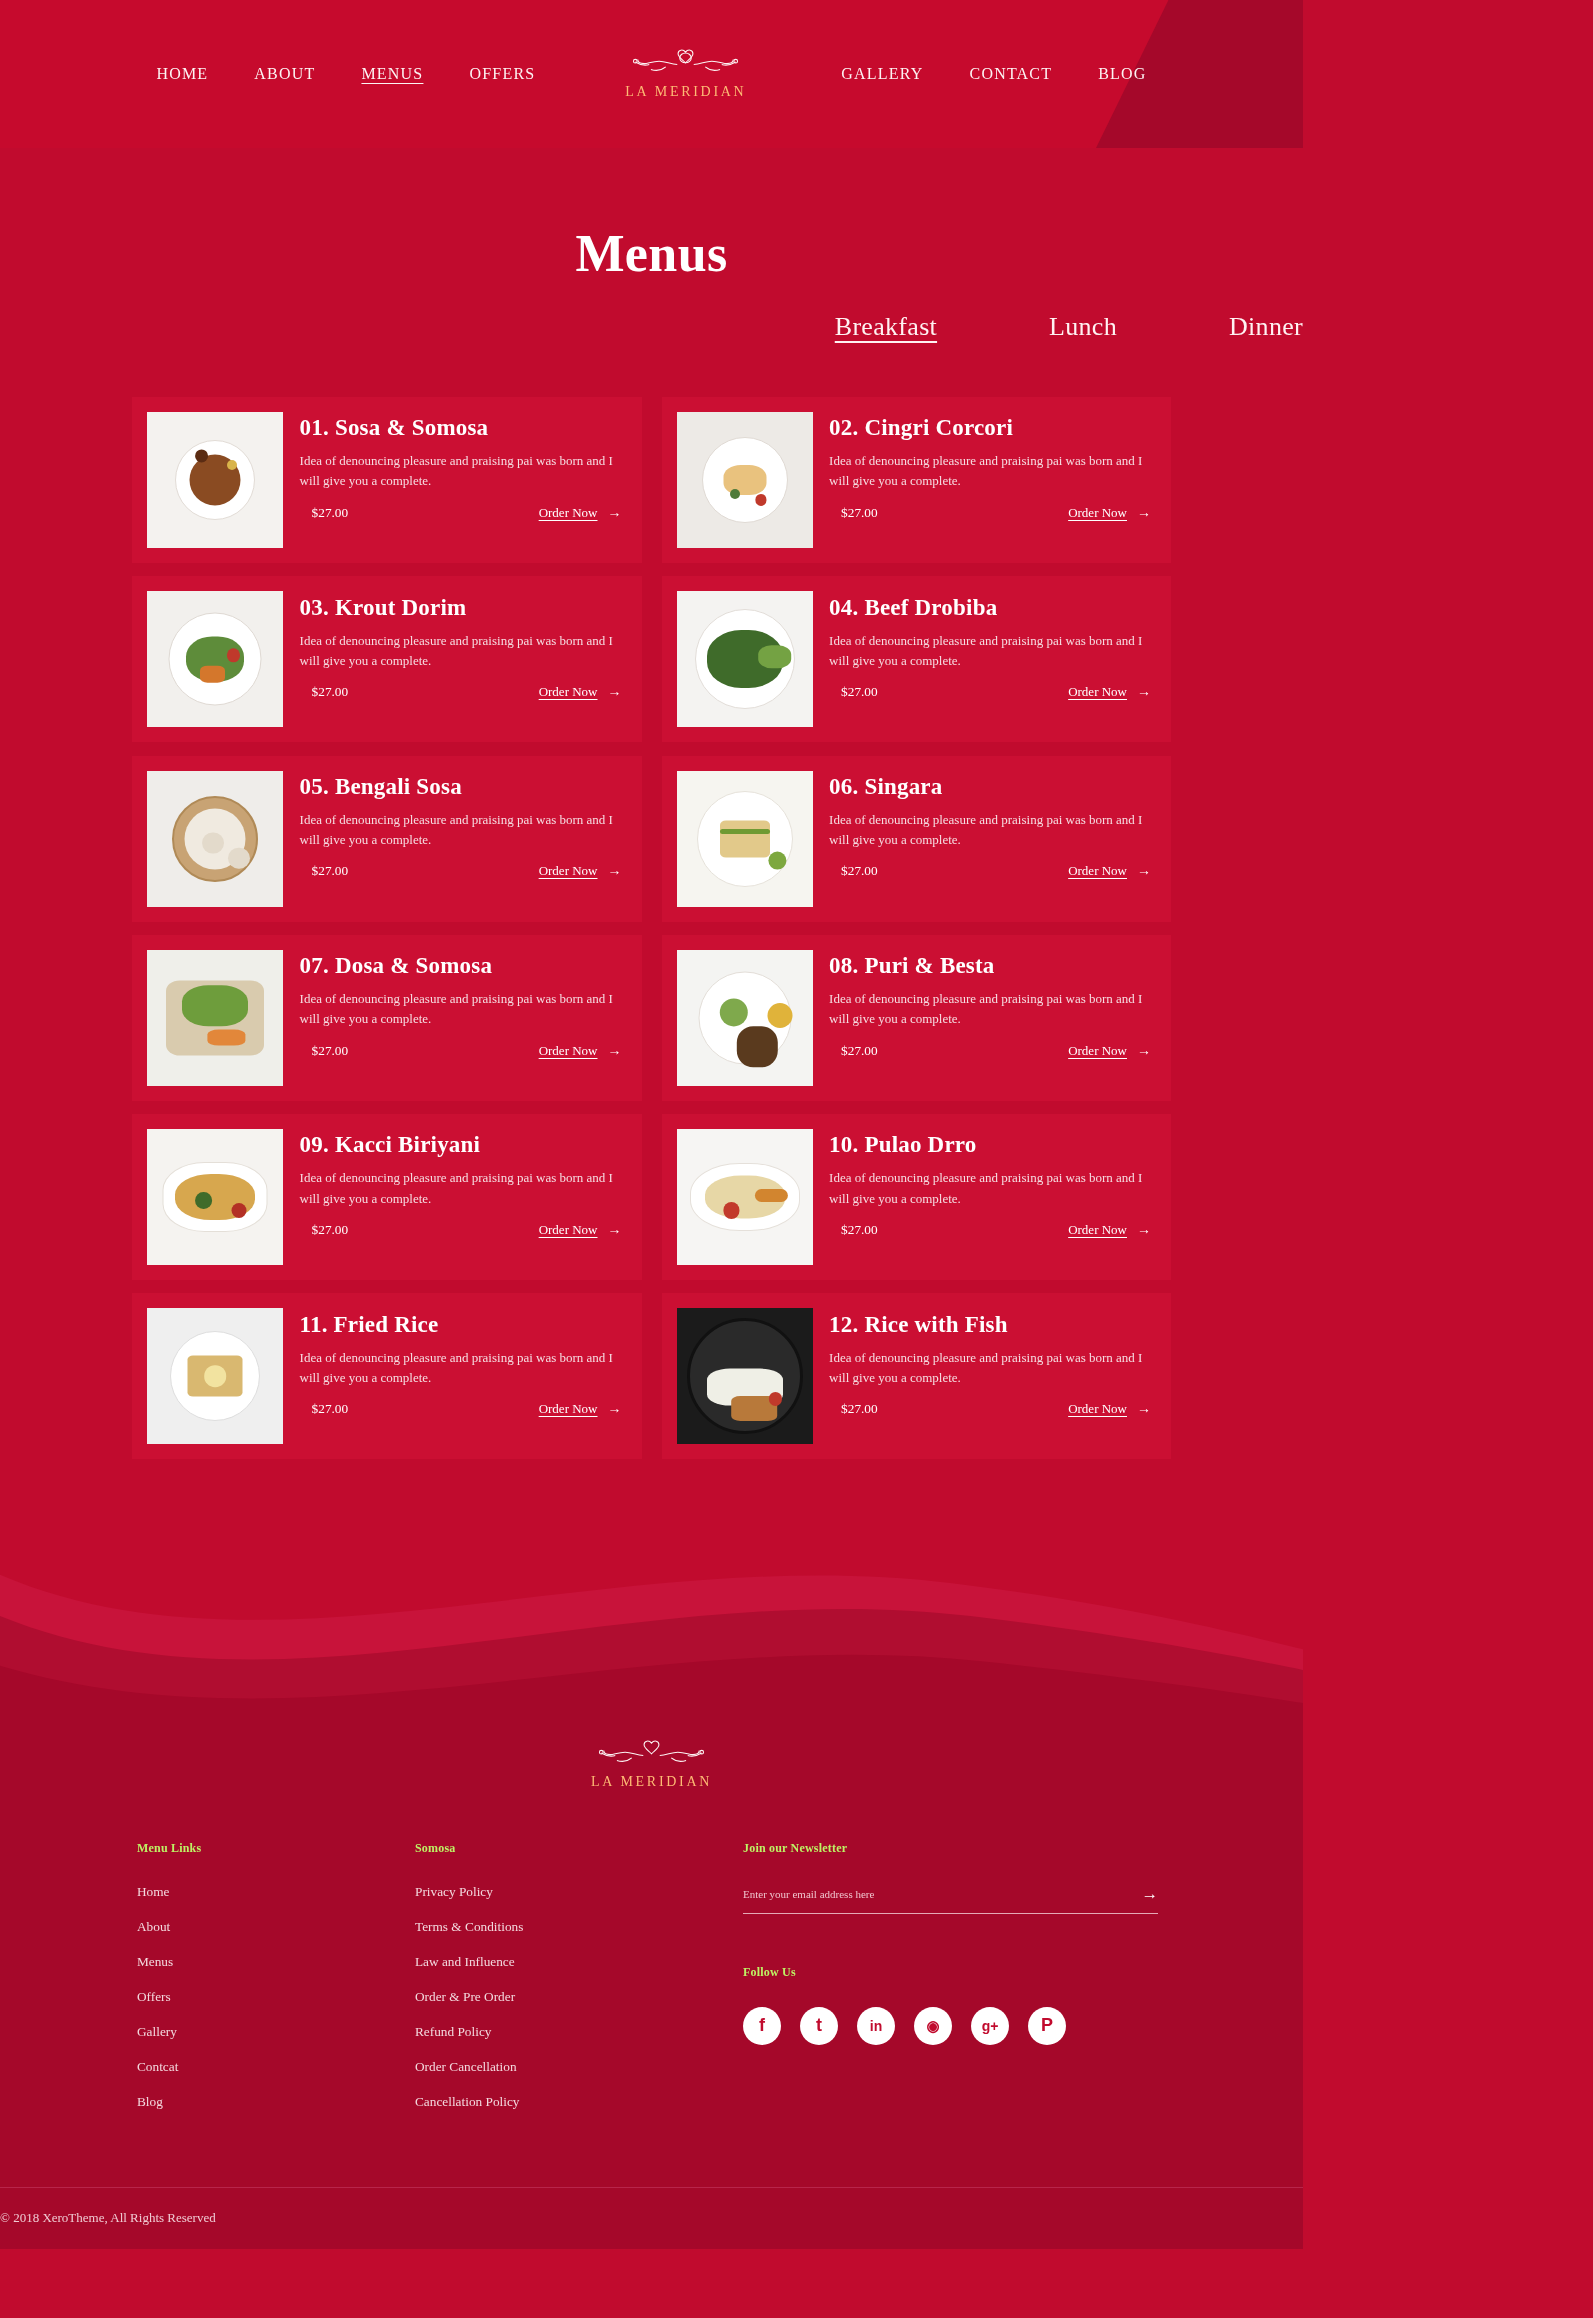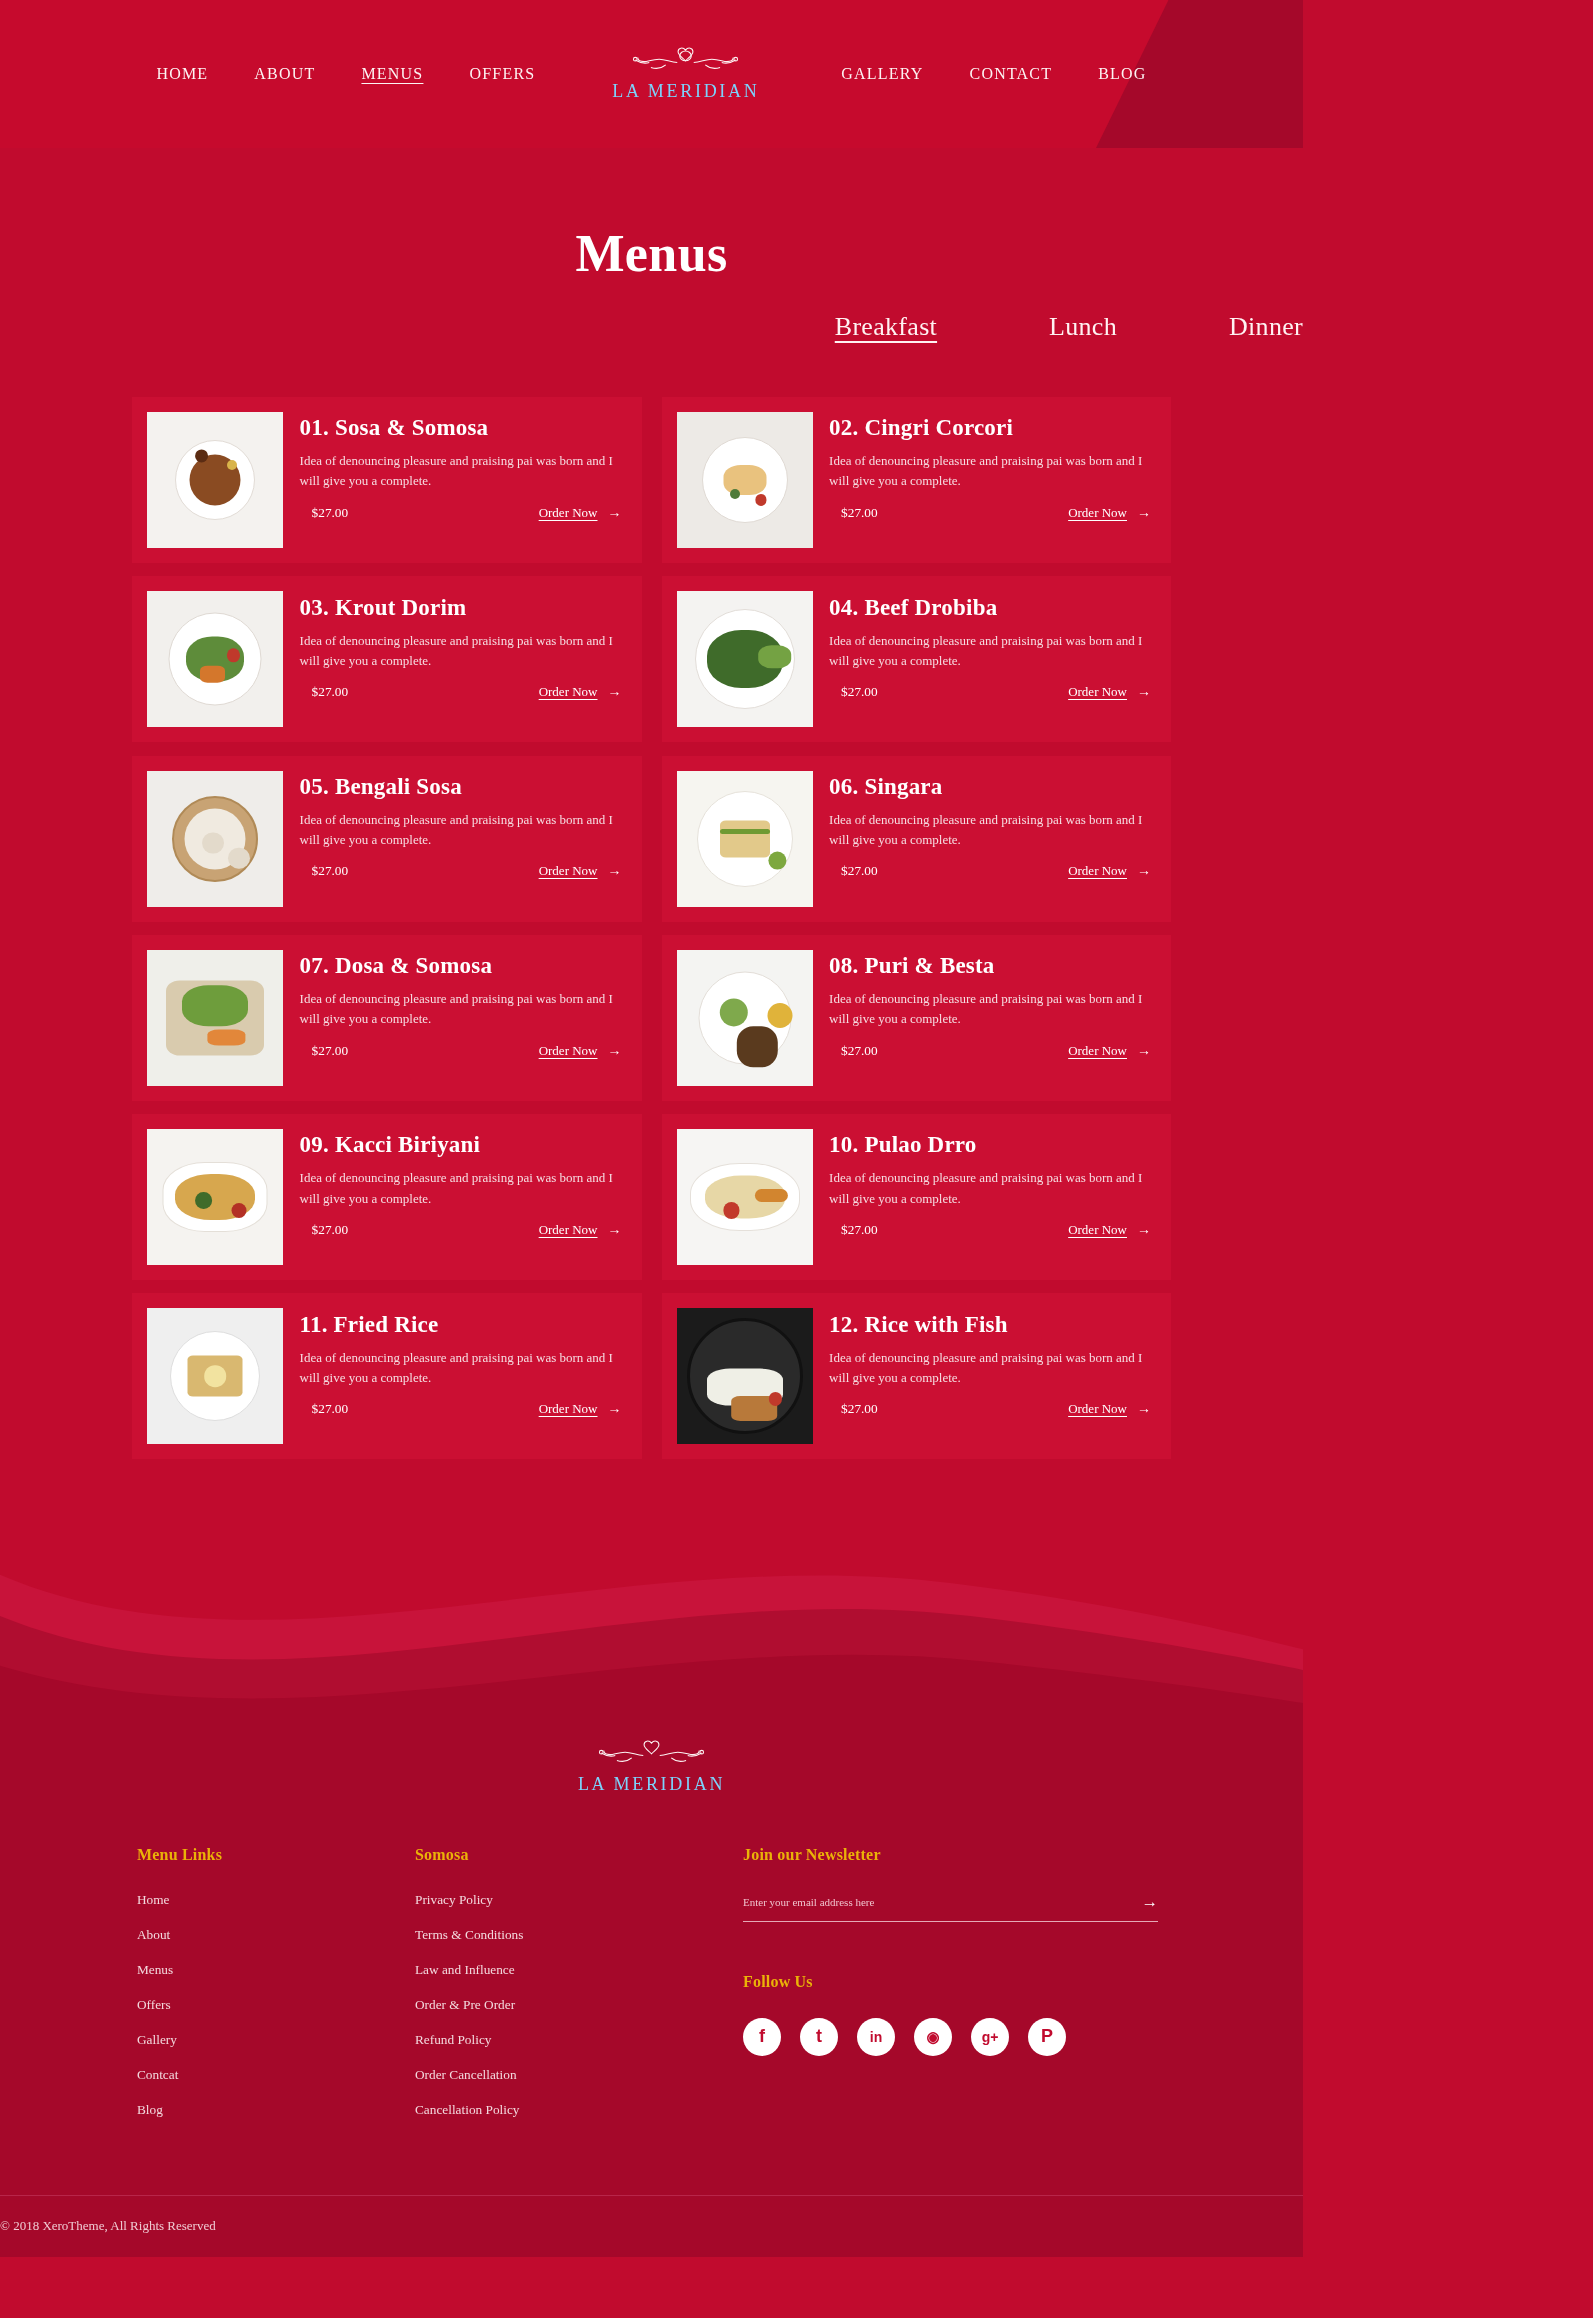--- a/index.html
+++ b/index.html
@@ -53,22 +53,22 @@
 
   .brand {
     display: flex;
     flex-direction: column;
     align-items: center;
     justify-content: center;
     width: 191px;
   }
   .brand-orn { color: #FDF4F4; line-height: 1; }
   .brand-name {
-    color: #7dd3fc;
-    font-size: 18px;
+    color: #fdba74;
+    font-size: 14px;
     letter-spacing: 2.7px;
     margin-top: 5px;
     font-family: "Liberation Serif", serif;
   }
 
   
   .main {
     background: #C10B2E;
     padding-top: 76px;
     padding-bottom: 66px;
@@ -173,22 +173,22 @@
   .footer-cols {
     width: 1029px;
     margin: 51px auto 0;
     display: flex;
     padding-bottom: 58px;
   }
   .col-menu { width: 278px; }
   .col-support { width: 328px; }
   .col-news { flex: 1; }
   .col-h {
-    color: #eab308;
-    font-size: 16px;
+    color: #bef264;
+    font-size: 12px;
     font-weight: bold;
     margin-bottom: 28px;
     letter-spacing: 0.2px;
   }
   .col-link {
     display: block;
     color: #F3D9DE;
     font-size: 13.3px;
     text-decoration: none;
     margin-bottom: 19px;

